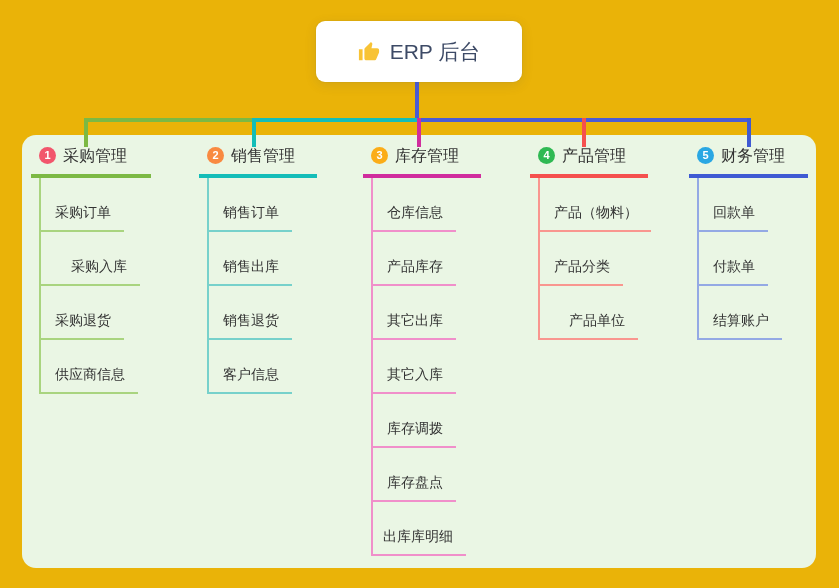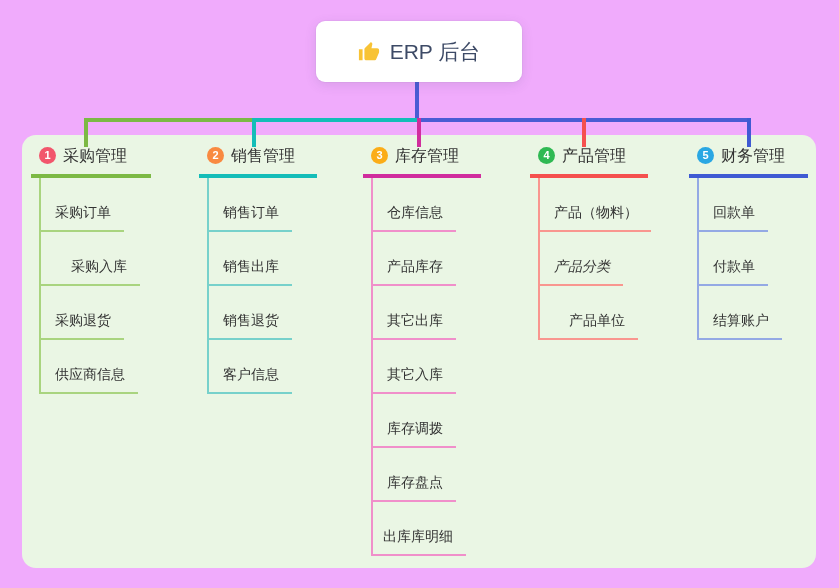--- a/index.html
+++ b/index.html
@@ -1,17 +1,17 @@
 <!DOCTYPE html>
 <html><head>
 <meta charset="utf-8">
 <style>
   html,body{margin:0;padding:0;background:#ffffff;}
   body{font-family:"Liberation Sans","DejaVu Sans",sans-serif;}
-  .canvas{position:relative;width:839px;height:588px;background:#f0abfc;overflow:hidden;}
+  .canvas{position:relative;width:839px;height:588px;background:#eab308;overflow:hidden;}
 
   .panel{position:absolute;left:22px;top:135px;width:794px;height:433px;
          background:#eaf6e4;border-radius:14px;}
 
   .root-node{position:absolute;left:316px;top:21px;width:206px;height:61px;
              background:#ffffff;border-radius:9px;
              box-shadow:0 3px 12px rgba(60,70,100,0.13), 0 0 0 1px rgba(60,70,100,0.04);
              display:flex;align-items:center;justify-content:center;gap:10px;
              font-size:21px;font-weight:500;color:#3d4a66;z-index:3;}
   .root-node .icn{display:flex;align-items:center;}
@@ -135,21 +135,21 @@
         <div class="branch-header" style="border-bottom: 4px solid rgb(245, 80, 78);">
           <span class="badge" style="background: rgb(47, 185, 83);">4</span>
           <span class="branch-label">产品管理</span>
         </div>
         <div class="subtree">
           <div class="sub-vline line" style="height: 162px; background: rgb(249, 150, 143);"></div>
           <div class="sub-item">
             <span class="sub-label" style="border-bottom-color: rgb(249, 150, 143); text-align: center;">产品（物料）</span>
           </div>
           <div class="sub-item">
-            <span class="sub-label" style="border-bottom-color: rgb(249, 150, 143); font-style: italic;">产品分类</span>
+            <span class="sub-label" style="border-bottom-color: rgb(249, 150, 143);">产品分类</span>
           </div>
           <div class="sub-item">
             <span class="sub-label" style="border-bottom-color: rgb(249, 150, 143); padding-left: 31px;">产品单位</span>
           </div>
         </div>
       </div>
       <div class="branch" style="left: 689px; width: 119px;">
         <div class="branch-header" style="border-bottom: 4px solid rgb(63, 90, 211);">
           <span class="badge" style="background: rgb(42, 167, 227);">5</span>
           <span class="branch-label">财务管理</span>

